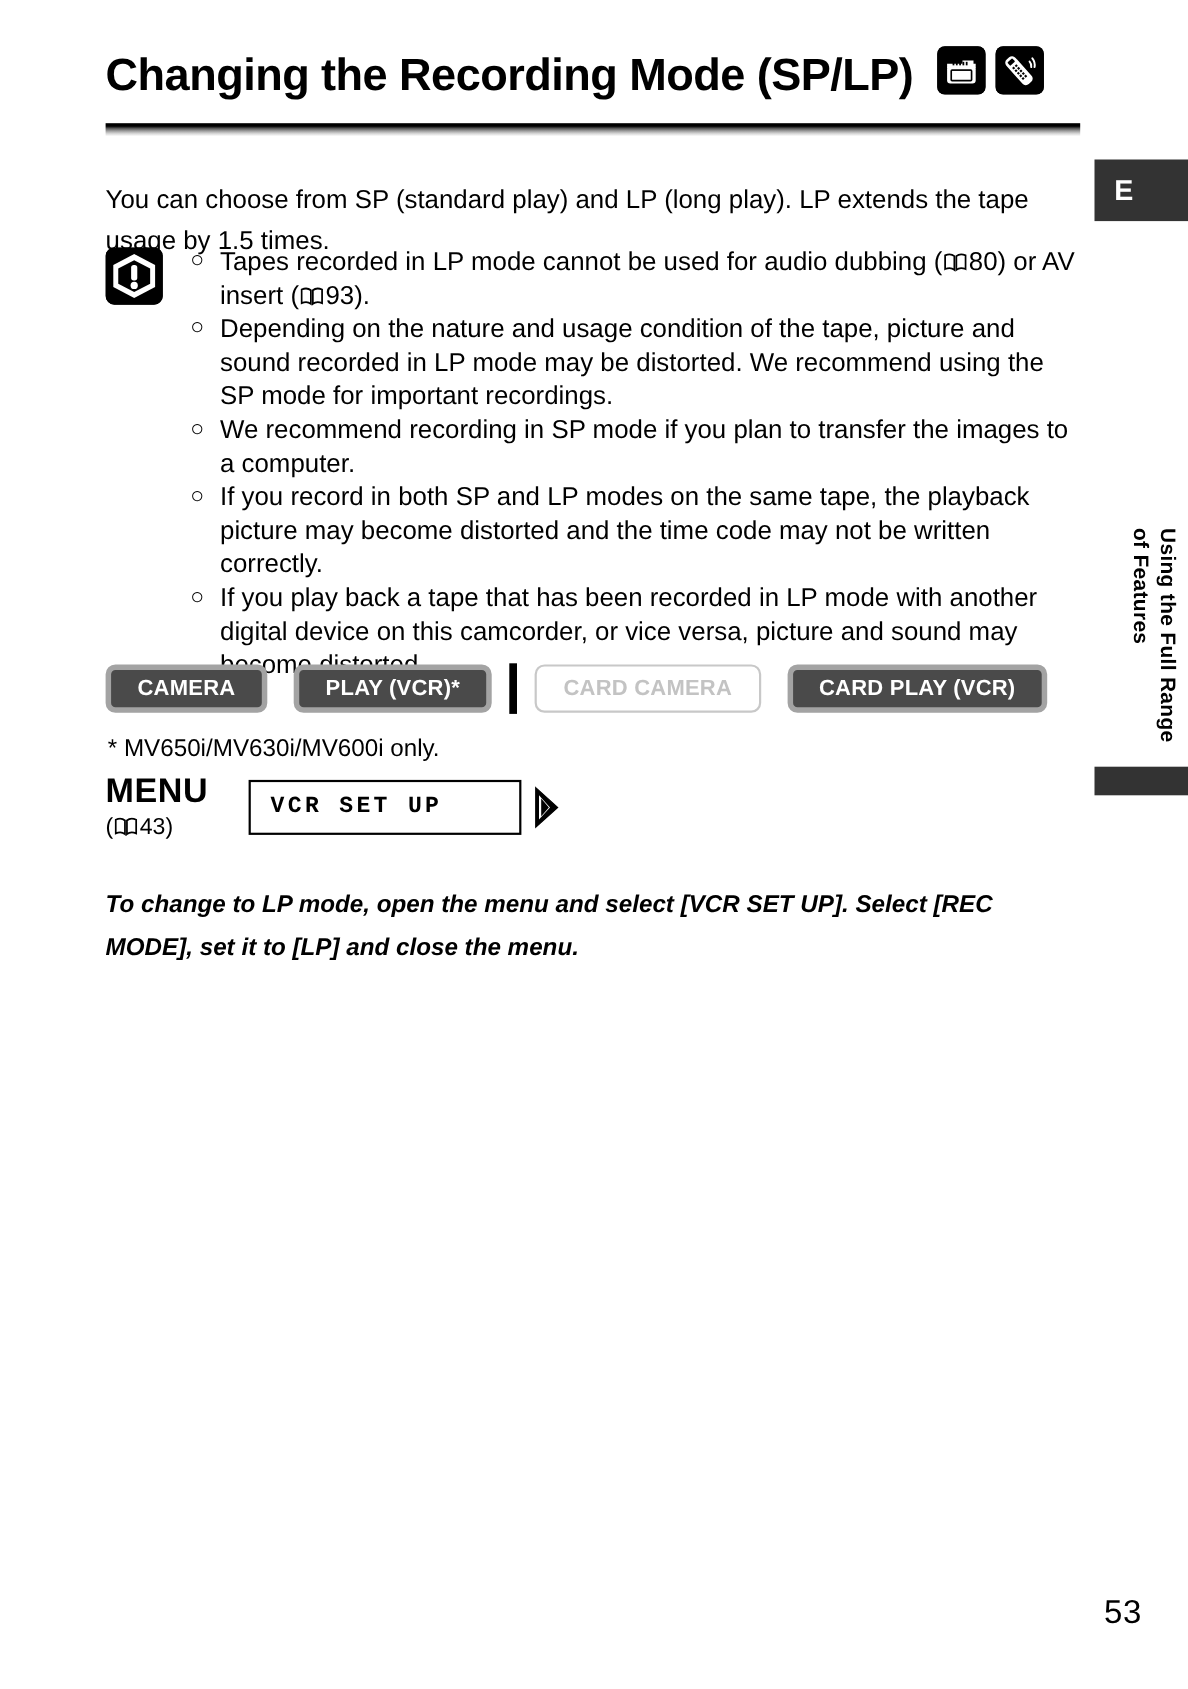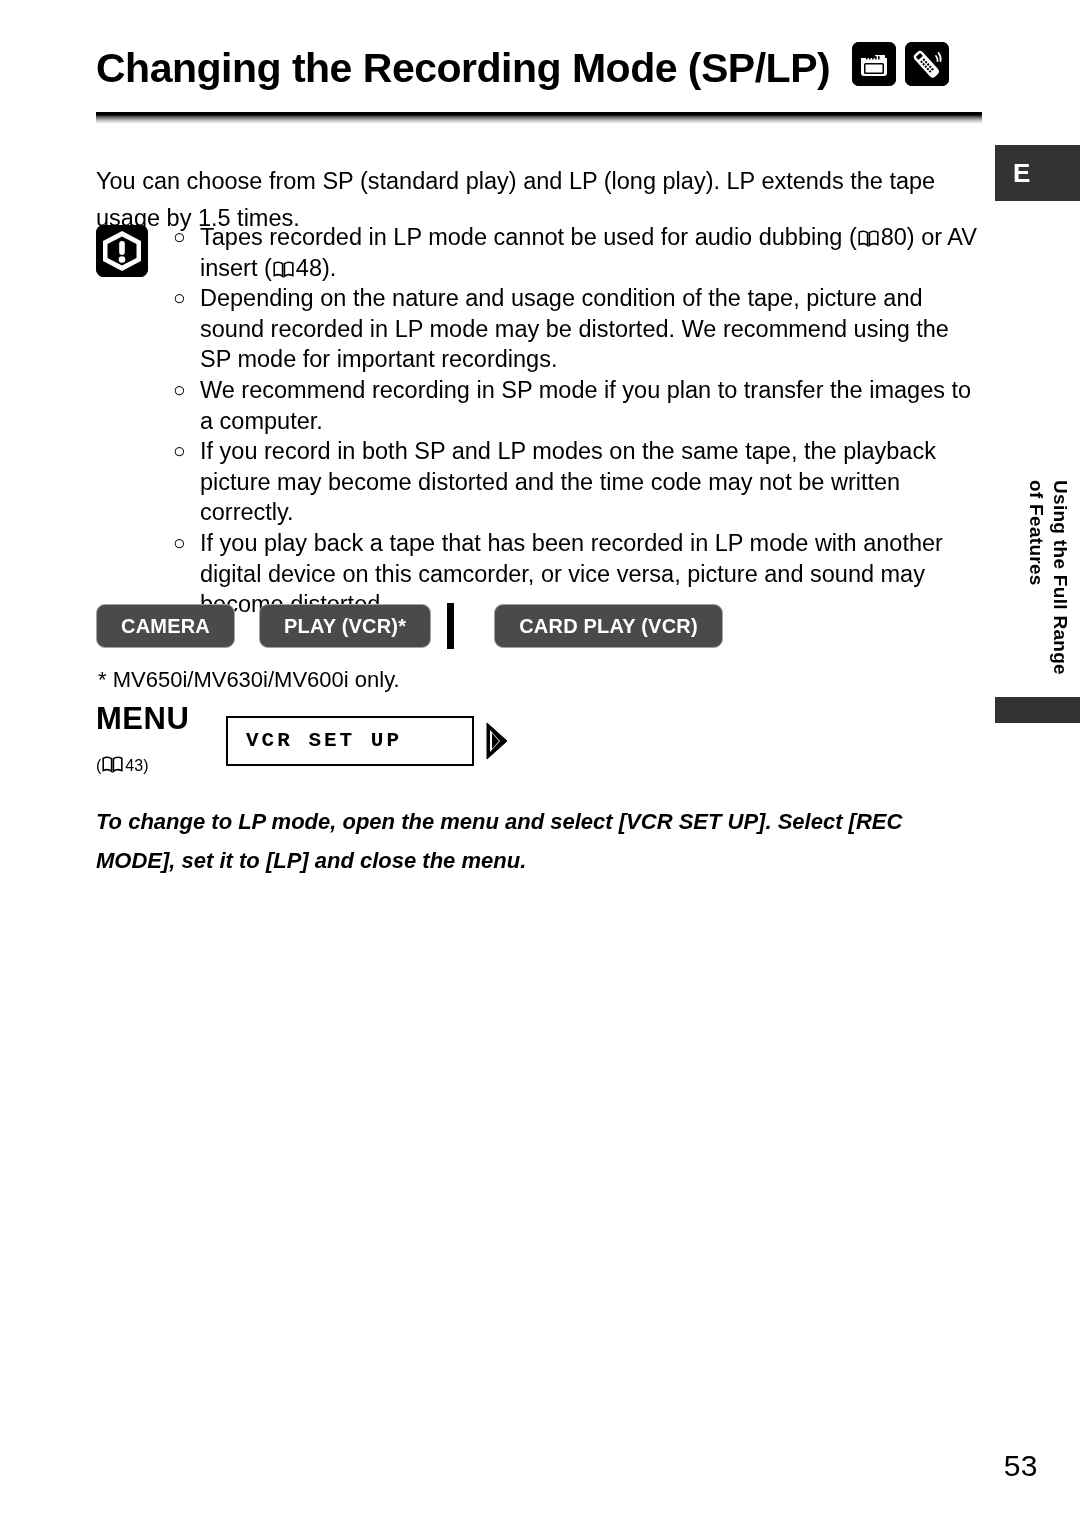--- a/index.html
+++ b/index.html
@@ -153,21 +153,21 @@
     justify-content: center;
     font-size: 20px;
     font-weight: bold;
     padding: 0 24px;
     letter-spacing: 0.2px;
     white-space: nowrap;
   }
   .badge.on {
     background: #4a4a4a;
     color: #ffffff;
-    border: 1px solid #a3a3a3;
+    border: 5px solid #a3a3a3;
   }
   .badge.off {
     background: #ffffff;
     color: #c3c3c3;
     border: 2px solid #c8c8c8;
   }
   .badge-gap { width: 24px; }
   .badge-sep {
     width: 7px;
     height: 46px;
@@ -195,23 +195,23 @@
     width: 130px;
     padding-top: 2px;
   }
   .menu-word {
     font-size: 31px;
     font-weight: bold;
     letter-spacing: 0.5px;
     line-height: 34px;
   }
   .menu-ref {
-    font-size: 16px;
+    font-size: 21px;
     line-height: 30px;
-    margin-top: 15px;
+    margin-top: 1px;
   }
   .menu-box {
     border: 2px solid #000;
     height: 50px;
     display: flex;
     align-items: center;
     padding-left: 18px;
     font-family: "Liberation Mono", "DejaVu Sans Mono", monospace;
     font-size: 21px;
     font-weight: bold;
@@ -339,21 +339,21 @@
     </svg>
   </span>
   <ul class="warn-list">
     <li>
       <span class="bullet">○</span><span>Tapes recorded in LP mode cannot be used for audio dubbing (</span><span class="bookref"><span class="book-icon"><svg width="21" height="17" viewBox="0 0 21 17">
               <path d="M1.2 2.2 C4 1 7.6 1.2 9.6 2.9 L9.6 15.3 C7.6 13.6 4 13.4 1.2 14.6 Z" fill="none" stroke="#000" stroke-width="1.6"></path>
               <path d="M19.8 2.2 C17 1 13.4 1.2 11.4 2.9 L11.4 15.3 C13.4 13.6 17 13.4 19.8 14.6 Z" fill="none" stroke="#000" stroke-width="1.6"></path>
             </svg></span><span>80</span></span><span>) or AV insert (</span><span class="bookref"><span class="book-icon"><svg width="21" height="17" viewBox="0 0 21 17">
               <path d="M1.2 2.2 C4 1 7.6 1.2 9.6 2.9 L9.6 15.3 C7.6 13.6 4 13.4 1.2 14.6 Z" fill="none" stroke="#000" stroke-width="1.6"></path>
               <path d="M19.8 2.2 C17 1 13.4 1.2 11.4 2.9 L11.4 15.3 C13.4 13.6 17 13.4 19.8 14.6 Z" fill="none" stroke="#000" stroke-width="1.6"></path>
-            </svg></span><span>48</span></span><span>).</span>
+            </svg></span><span>93</span></span><span>).</span>
     </li>
     <li>
       <span class="bullet">○</span><span>Depending on the nature and usage condition of the tape, picture and sound recorded in LP mode may be distorted. We recommend using the SP mode for important recordings.</span>
     </li>
     <li>
       <span class="bullet">○</span><span>We recommend recording in SP mode if you plan to transfer the images to a computer.</span>
     </li>
     <li>
       <span class="bullet">○</span><span>If you record in both SP and LP modes on the same tape, the playback picture may become distorted and the time code may not be written correctly.</span>
     </li>
@@ -361,20 +361,21 @@
       <span class="bullet">○</span><span>If you play back a tape that has been recorded in LP mode with another digital device on this camcorder, or vice versa, picture and sound may become distorted.</span>
     </li>
   </ul>
 </div>
 
 <div class="modes">
   <div class="badge on">CAMERA</div>
   <div class="badge-gap"></div>
   <div class="badge on">PLAY (VCR)*</div>
   <div class="badge-sep"></div>
+  <div class="badge off">CARD CAMERA</div>
   <div class="badge-gap"></div>
   <div class="badge on">CARD PLAY (VCR)</div>
 </div>
 <div class="footnote">* MV650i/MV630i/MV600i only.</div>
 
 <div class="menu-flow">
   <div class="menu-label">
     <div class="menu-word">MENU</div>
     <div class="menu-ref"><span>(</span><span class="book-icon"><svg width="21" height="17" viewBox="0 0 21 17">
             <path d="M1.2 2.2 C4 1 7.6 1.2 9.6 2.9 L9.6 15.3 C7.6 13.6 4 13.4 1.2 14.6 Z" fill="none" stroke="#000" stroke-width="1.6"></path>

